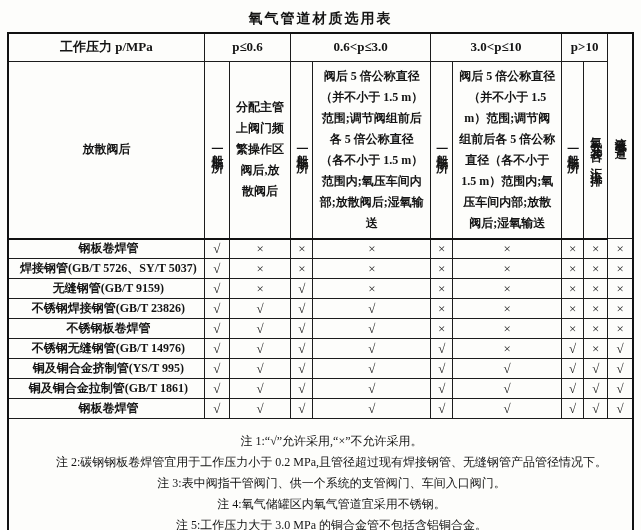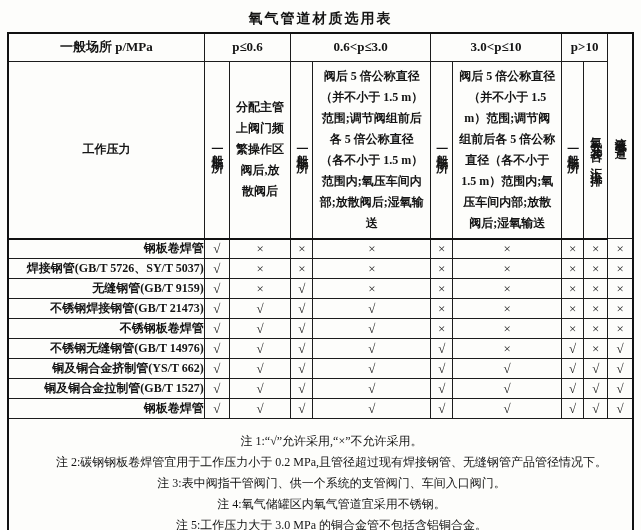--- a/index.html
+++ b/index.html
@@ -45,21 +45,21 @@
     line-height: 1.1;
   }
   .longtext {
     padding: 4px 5px;
     font-size: 11px;
     line-height: 1.75;
     font-weight: bold;
   }
   tr.body td { height: 20px; }
   tr.body td.mat {
-    text-align: right;
+    text-align: center;
     padding-left: 4px;
     font-weight: bold;
     font-size: 12px;
     white-space: nowrap;
   }
   tr.body td.mark {
     font-size: 13px;
     font-weight: normal;
     color: #222;
   }
@@ -92,32 +92,32 @@
         <col style="width:117px">
         <col style="width:22px">
       <col style="width:108px">
         <col style="width:22px">
         <col style="width:24px">
       <col style="width:25px">
     </colgroup>
 
     <tbody>
         <tr class="h1">
-      <td class="corner">一般场所 p/MPa</td>
+      <td class="corner">工作压力 p/MPa</td>
       <td colspan="2">p≤0.6</td>
       <td colspan="2">0.6&lt;p≤3.0</td>
       <td colspan="2">3.0&lt;p≤10</td>
       <td colspan="2">p&gt;10</td>
       <td rowspan="2" class="vcell">
         <span class="vtext">液氧管道</span>
       </td>
     </tr>
 
     <tr class="h2">
-      <td class="corner">工作压力</td>
+      <td class="corner">放散阀后</td>
       <td class="vcell">
         <span class="vtext">一般场所</span>
       </td>
       <td class="longtext">分配主管上阀门频繁操作区阀后,放散阀后</td>
       <td class="vcell">
         <span class="vtext">一般场所</span>
       </td>
       <td class="longtext">阀后 5 倍公称直径（并不小于 1.5 m）范围;调节阀组前后各 5 倍公称直径（各不小于 1.5 m）范围内;氧压车间内部;放散阀后;湿氧输送</td>
       <td class="vcell">
         <span class="vtext">一般场所</span>
@@ -161,21 +161,21 @@
       <td class="mark">×</td>
       <td class="mark">√</td>
       <td class="mark">×</td>
       <td class="mark">×</td>
       <td class="mark">×</td>
       <td class="mark">×</td>
       <td class="mark">×</td>
       <td class="mark">×</td>
     </tr>
     <tr class="body">
-      <td class="mat">不锈钢焊接钢管(GB/T 21473)</td>
+      <td class="mat">不锈钢焊接钢管(GB/T 23826)</td>
       <td class="mark">√</td>
       <td class="mark">√</td>
       <td class="mark">√</td>
       <td class="mark">√</td>
       <td class="mark">×</td>
       <td class="mark">×</td>
       <td class="mark">×</td>
       <td class="mark">×</td>
       <td class="mark">×</td>
     </tr>
@@ -197,33 +197,33 @@
       <td class="mark">√</td>
       <td class="mark">√</td>
       <td class="mark">√</td>
       <td class="mark">√</td>
       <td class="mark">×</td>
       <td class="mark">√</td>
       <td class="mark">×</td>
       <td class="mark">√</td>
     </tr>
     <tr class="body">
-      <td class="mat">铜及铜合金挤制管(YS/T 662)</td>
-      <td class="mark">√</td>
-      <td class="mark">√</td>
-      <td class="mark">√</td>
-      <td class="mark">√</td>
-      <td class="mark">√</td>
-      <td class="mark">√</td>
-      <td class="mark">√</td>
-      <td class="mark">√</td>
-      <td class="mark">√</td>
-    </tr>
-    <tr class="body">
-      <td class="mat">铜及铜合金拉制管(GB/T 1527)</td>
+      <td class="mat">铜及铜合金挤制管(YS/T 995)</td>
+      <td class="mark">√</td>
+      <td class="mark">√</td>
+      <td class="mark">√</td>
+      <td class="mark">√</td>
+      <td class="mark">√</td>
+      <td class="mark">√</td>
+      <td class="mark">√</td>
+      <td class="mark">√</td>
+      <td class="mark">√</td>
+    </tr>
+    <tr class="body">
+      <td class="mat">铜及铜合金拉制管(GB/T 1861)</td>
       <td class="mark">√</td>
       <td class="mark">√</td>
       <td class="mark">√</td>
       <td class="mark">√</td>
       <td class="mark">√</td>
       <td class="mark">√</td>
       <td class="mark">√</td>
       <td class="mark">√</td>
       <td class="mark">√</td>
     </tr>

